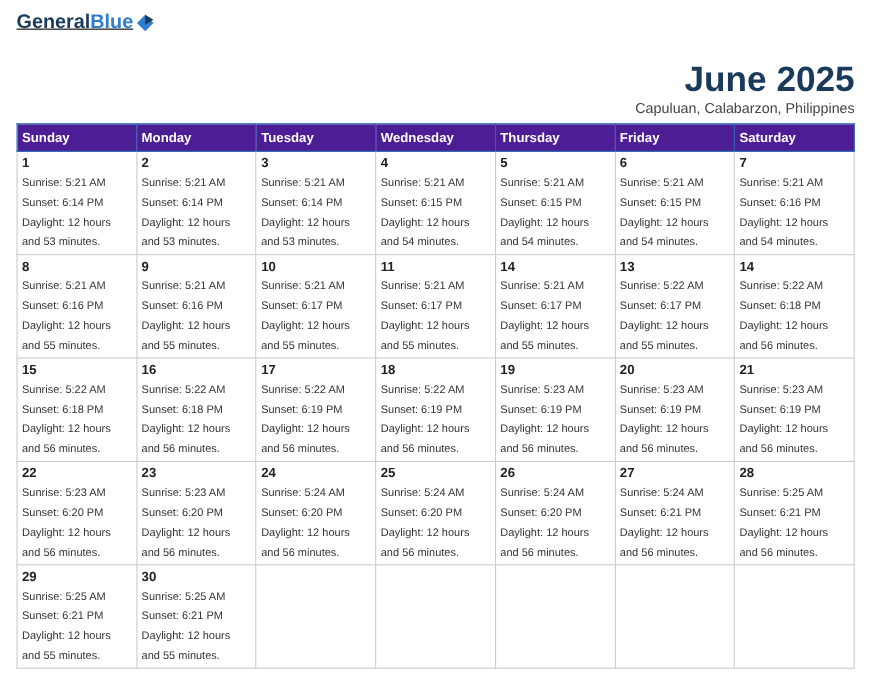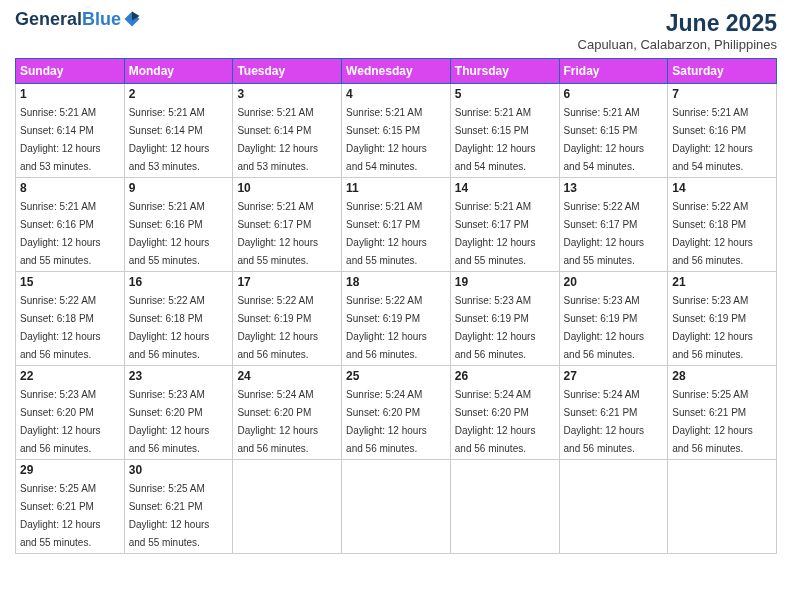--- a/index.html
+++ b/index.html
@@ -36,36 +36,37 @@
     }
     .logo-icon {
       width: 18px;
       height: 18px;
       margin-left: 2px;
     }
     .title-block {
       text-align: right;
     }
     .month-title {
-      font-size: 23px;
+      font-size: 32px;
       font-weight: bold;
       color: #1a3a5c;
+      margin-top: 44px;
     }
     .subtitle {
       font-size: 13px;
       color: #444;
       text-align: center;
     }
     .calendar {
       width: 100%;
       border-collapse: collapse;
       border: 1px solid #ccc;
     }
     .calendar th {
-      background: #d946ef;
+      background: #4c1d95;
       color: #fff;
       font-size: 12px;
       font-weight: bold;
       padding: 5px 4px;
       text-align: left;
       border: 1px solid #2266b0;
     }
     .calendar td {
       vertical-align: top;
       border: 1px solid #ccc;
@@ -94,21 +95,21 @@
       background: #f0f0f0;
     }
   </style>
 </head>
 <body>
 
 <div class="page">
   <div class="header">
     <div class="logo">
       <div>
-        <div style="display:flex;align-items:flex-start;">
+        <div style="display:flex;align-items:flex-end;text-decoration:underline;">
           <span class="logo-text">General<span>Blue</span></span>
           <svg class="logo-icon" viewBox="0 0 24 24">
             <polygon points="12,2 22,12 12,22 2,12" fill="#2e7dd1"></polygon>
             <polygon points="12,2 22,8 12,14" fill="#1a3a5c"></polygon>
           </svg>
         </div>
       </div>
     </div>
     <div class="title-block">
       <div class="month-title">June 2025</div>

